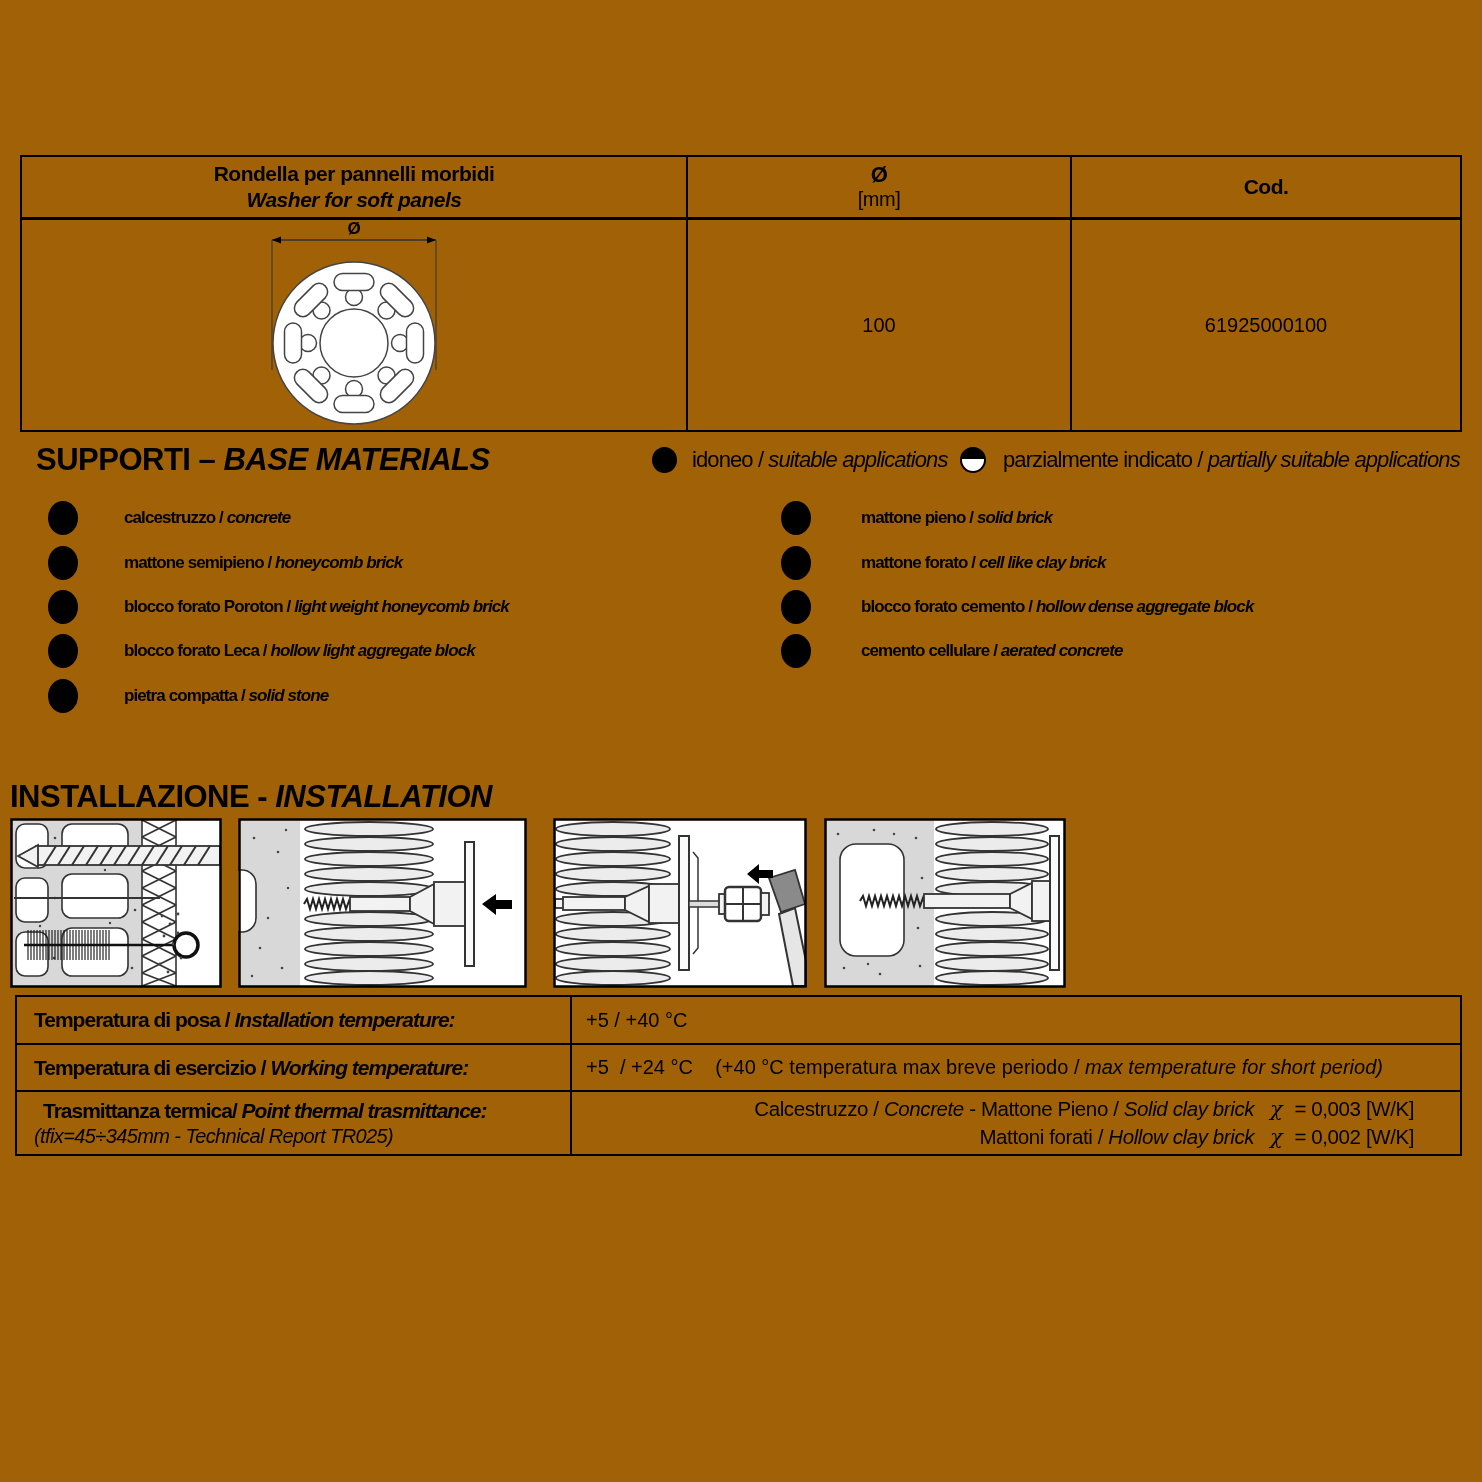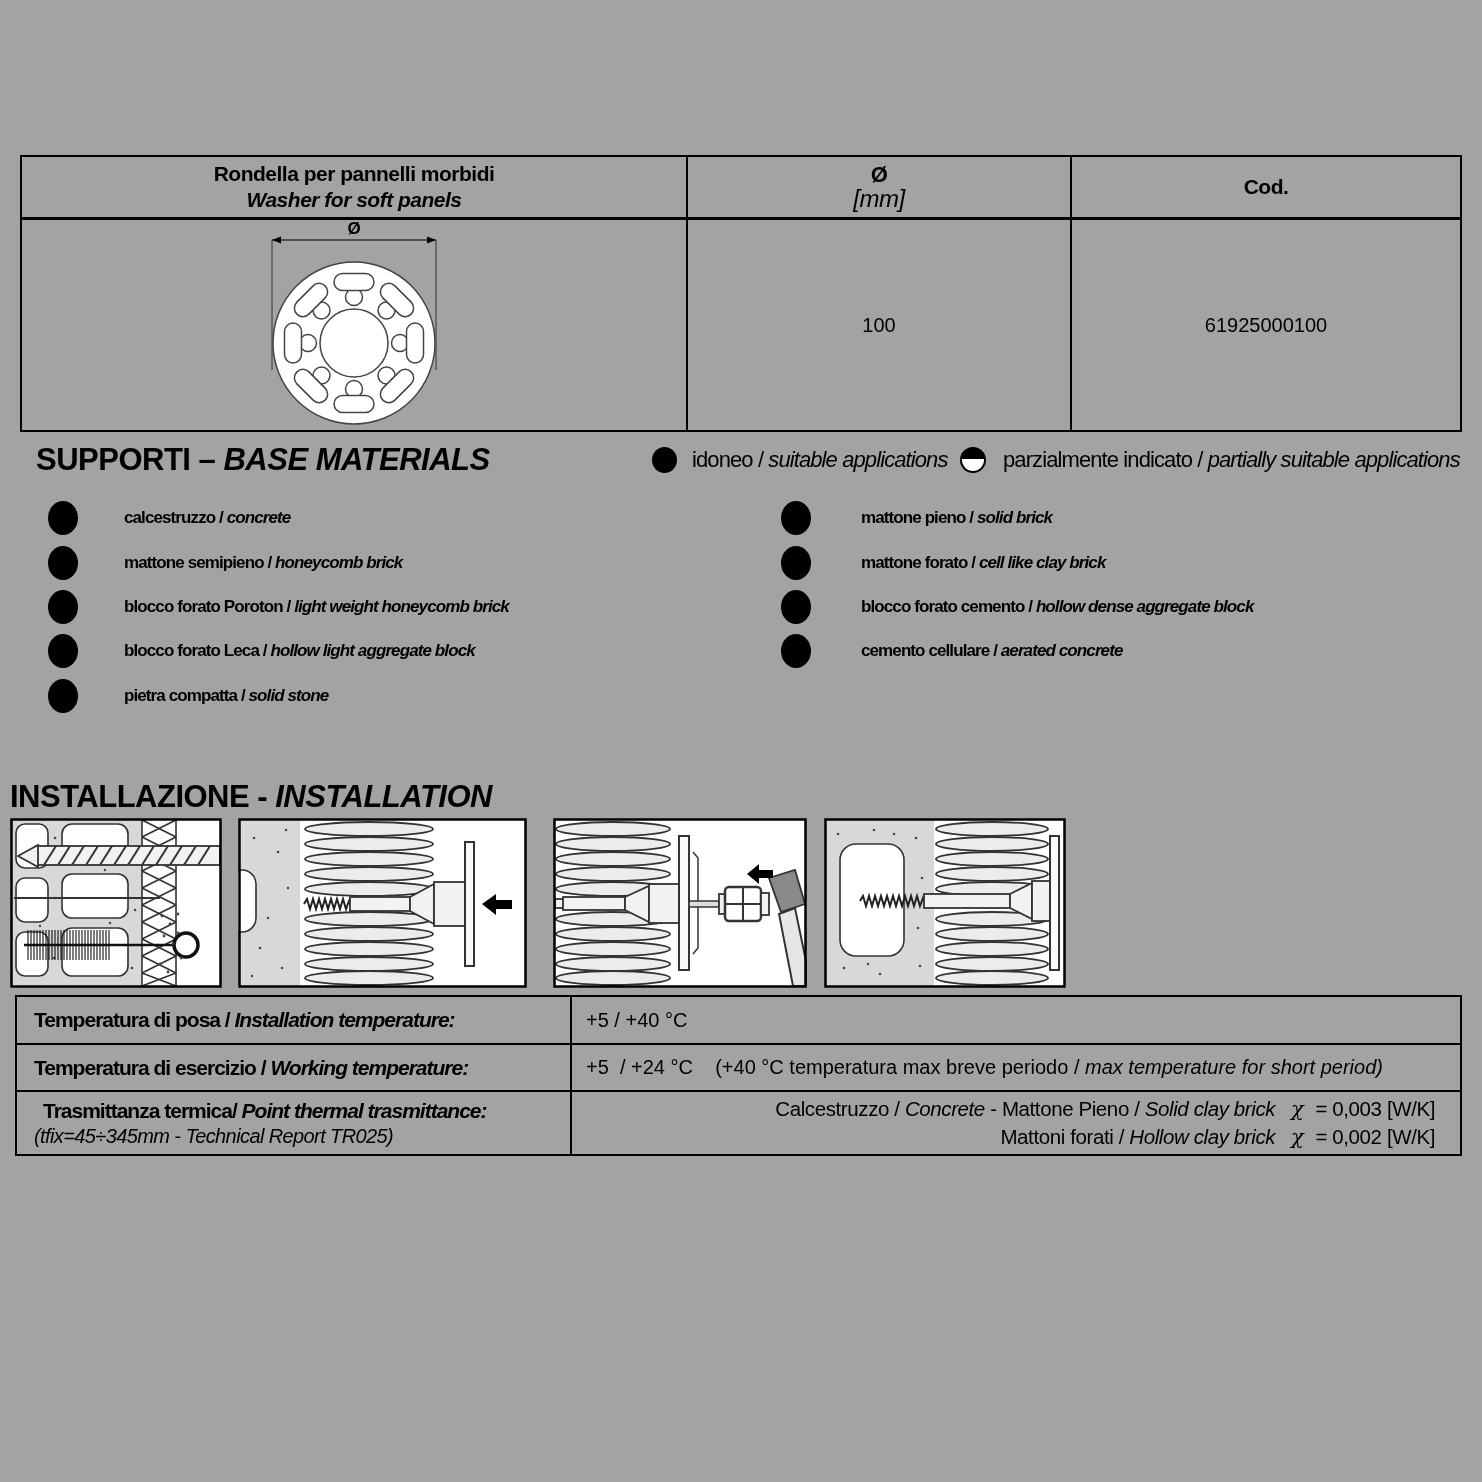--- a/index.html
+++ b/index.html
@@ -1,37 +1,37 @@
 <!DOCTYPE html>
 <html style="--line: #000000; --line_soft: #333333; --wall_gray: #d8d8d8; --insulation_fill: #ececec; --metal_fill: #f2f2f2; --tool_dark: #8a8a8a; --text: #000000;"><head>
 <meta charset="utf-8">
 <style>
   :root{
     --line:#000000; --line_soft:#333333; --wall_gray:#d8d8d8;
     --insulation_fill:#ececec; --metal_fill:#f2f2f2; --tool_dark:#8a8a8a; --text:#000000;
   }
   *{margin:0;padding:0;box-sizing:border-box;}
   html,body{background:#ffffff;}
-  #canvas{position:relative;width:1482px;height:1482px;background:#a3a3a3;
+  #canvas{position:relative;width:1482px;height:1482px;background:#a16207;
           font-family:"Liberation Sans",sans-serif;color:var(--text);overflow:hidden;}
   .b{font-weight:700;}
   .it{font-style:italic;}
   .pre{white-space:pre;}
 
   
   .ptable{position:absolute;left:20px;top:155px;width:1442px;height:277px;
           border:2.5px solid var(--line);display:grid;
           grid-template-columns:666px 384px 1fr;grid-template-rows:63px 1fr;}
   .pt-cell{border-right:2px solid var(--line);display:flex;flex-direction:column;
            align-items:center;justify-content:center;text-align:center;}
   .pt-cell.last{border-right:none;}
   .pt-head{border-bottom:3px solid var(--line);font-size:21px;line-height:26px;letter-spacing:-0.5px;}
   .pt-body{font-size:20px;}
   .dia-sym{font-size:22px;font-weight:700;line-height:24px;}
-  .dia-unit{font-size:24px;line-height:24px;font-style:italic;}
+  .dia-unit{font-size:20px;line-height:24px;}
 
   
   .sec-heading{position:absolute;font-size:31px;font-weight:700;letter-spacing:-0.5px;white-space:nowrap;}
   .legend-item{position:absolute;display:flex;align-items:center;height:28px;
                font-size:22px;letter-spacing:-0.9px;white-space:nowrap;}
   .dot{width:25px;height:26px;border-radius:50%;background:var(--line);flex:0 0 auto;margin-right:15px;}
   .half-dot{width:26px;height:26px;border-radius:50%;border:2.5px solid var(--line);
             background:linear-gradient(to bottom,#000 0 46%,#fff 46% 100%);
             flex:0 0 auto;margin-right:17px;}
   .mat-list{position:absolute;display:flex;flex-direction:column;}
@@ -50,21 +50,21 @@
           grid-template-columns:555px 1fr;grid-template-rows:48px 47px 62px;}
   .st-cell{border-right:2px solid var(--line);border-bottom:2px solid var(--line);
            display:flex;align-items:center;}
   .st-cell.vcol{border-right:none;}
   .st-cell.rlast{border-bottom:none;}
   .st-label{font-size:21px;font-weight:700;letter-spacing:-1px;padding-left:17px;white-space:nowrap;}
   .st-value{font-size:20px;padding-left:14px;white-space:nowrap;}
   .st-multi{flex-direction:column;align-items:stretch;justify-content:center;}
   .st-multi .ln1{font-size:21px;font-weight:700;letter-spacing:-1px;line-height:27px;padding-left:26px;white-space:nowrap;}
   .st-multi .ln2{font-size:20px;font-style:italic;letter-spacing:-0.6px;line-height:25px;padding-left:17px;white-space:nowrap;}
-  .chi-line{text-align:right;padding-right:25px;font-size:20.5px;line-height:28px;letter-spacing:-0.4px;white-space:nowrap;}
+  .chi-line{text-align:right;padding-right:46px;font-size:20.5px;line-height:28px;letter-spacing:-0.4px;white-space:nowrap;}
   .chi{font-family:"DejaVu Serif",serif;font-style:italic;font-size:21px;margin:0 12px 0 16px;}
 
   
   .sv-wall{fill:var(--wall_gray);}
   .sv-cell{fill:#ffffff;stroke:var(--line_soft);stroke-width:1.6;}
   .sv-loop{fill:var(--insulation_fill);stroke:var(--line_soft);stroke-width:1.8;}
   .sv-metal{fill:var(--metal_fill);stroke:var(--line_soft);stroke-width:1.8;}
   .sv-dark{fill:var(--tool_dark);stroke:var(--line_soft);stroke-width:1.8;}
   .sv-ln{stroke:var(--line_soft);fill:none;}
   .sv-blk{fill:var(--line);}

